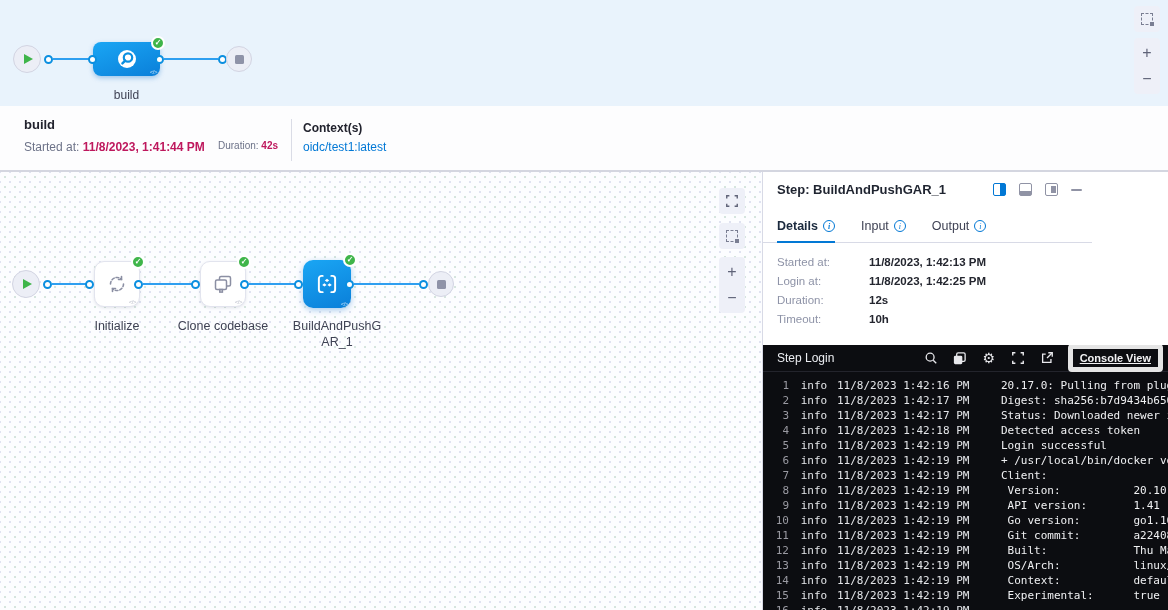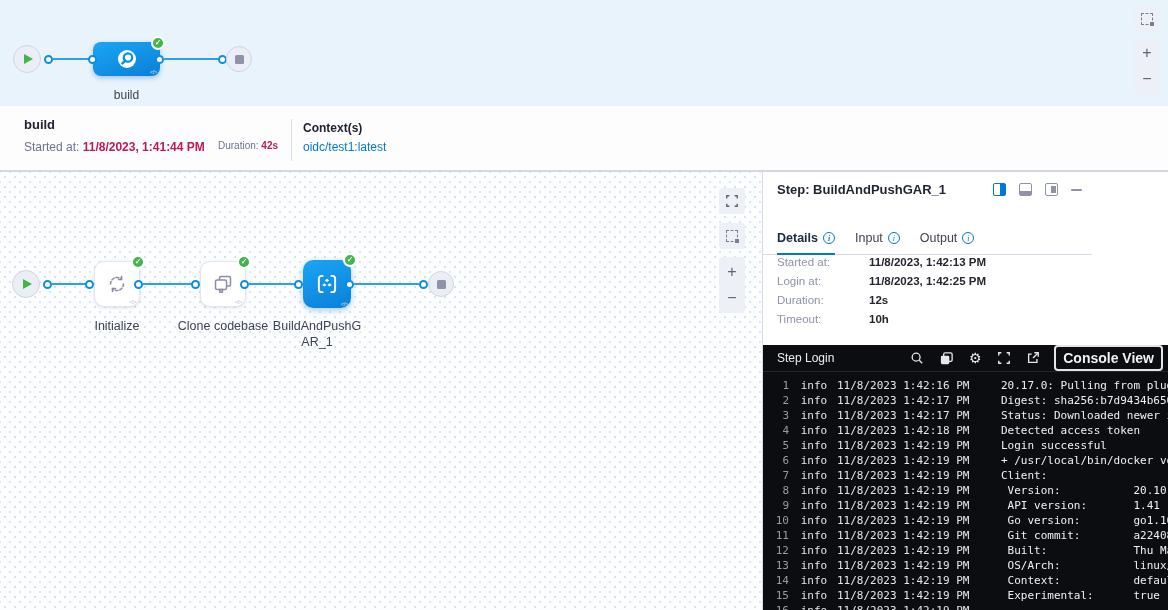--- a/index.html
+++ b/index.html
@@ -56,41 +56,41 @@
   .panel { position:absolute; left:762px; top:172px; width:330px; height:438px; background:#fff; border-left:1px solid #d8dae6; }
   .panel-title { position:absolute; left:14px; top:10px; font-size:13px; font-weight:bold; color:#1f2430; }
   .win-ctrls { position:absolute; right:10px; top:11px; display:flex; align-items:center; gap:13px; }
   .layout-ic { width:13px; height:13px; border:1.5px solid #9093a5; border-radius:2px; position:relative; cursor:pointer; }
   .layout-ic.split { border-color:#0278d5; }
   .layout-ic.split::after { content:""; position:absolute; right:0; top:0; width:50%; height:100%; background:#0278d5; }
   .layout-ic.bottom::after { content:""; position:absolute; left:0; bottom:0; width:100%; height:4px; background:#9093a5; }
   .layout-ic.right::after { content:""; position:absolute; right:1px; top:2px; width:5px; height:7px; background:#9093a5; }
   .min-dash { width:11px; height:2px; background:#9093a5; border-radius:1px; cursor:pointer; }
 
-  .tabs { position:absolute; left:0; top:52px; width:100%; height:31px; border-bottom:1px solid #d8dae6; display:flex; padding-left:14px; gap:20px;text-align:center; }
+  .tabs { position:absolute; left:0; top:40px; width:100%; height:31px; border-bottom:1px solid #d8dae6; display:flex; padding-left:14px; gap:26px;text-align:center; }
   .tab { display:flex; align-items:center; gap:5px; font-size:12.5px; color:#3f4254; cursor:pointer; padding-bottom:2px; position:relative; }
   .tab.active { font-weight:bold; color:#1b2a3e; }
   .tab.active::after { content:""; position:absolute; left:0; bottom:-1px; width:100%; height:2.5px; background:#0278d5; }
   .info-i { width:12px; height:12px; border:1.2px solid #0278d5; border-radius:50%; color:#0278d5;
             font-size:8px; font-style:italic; display:inline-flex; align-items:center; justify-content:center; font-family:"Liberation Serif",serif; }
 
   .details { position:absolute; left:14px; top:84px; }
   .d-row { display:flex; margin-bottom:7px; }
   .d-label { width:92px; font-size:11.5px; color:#8e93a7; }
   .d-value { font-size:11.5px; font-weight:bold; color:#24262f; }
 
   
   .logs { position:absolute; left:0; top:173px; width:406px; height:265px; background:#0c0d11; overflow:hidden; }
   .logs-header { height:27px; display:flex; align-items:center; padding:0 6px 0 14px; border-bottom:1px solid #23242c; }
   .logs-title { font-size:12px; color:#eceef2; flex:none; }
   .logs-icons { margin-left:auto; display:flex; align-items:center; gap:13px; }
   .log-ic { width:16px; height:16px; display:flex; align-items:center; justify-content:center; cursor:pointer; }
   .gear-glyph { font-size:14px; color:#e8e8ec; line-height:1; }
-  .console-btn { border:2px solid #e5e5e5; color:#f2f2f4; font-size:14px; font-weight:bold;
-                 padding:3px 7px; border-radius:4px; background:transparent; cursor:pointer; white-space:nowrap; }
+  .console-btn { border:5px solid #e5e5e5; color:#f2f2f4; font-size:11px; font-weight:bold;
+                 padding:3px 7px; border-radius:4px; background:transparent; cursor:pointer; white-space:nowrap;text-decoration:underline; }
   .log-lines { padding-top:6px; font-family:"DejaVu Sans Mono", monospace; font-size:11px; line-height:15px; }
   .log-line { display:flex; white-space:pre; overflow:hidden; }
   .l-n { width:26px; text-align:right; color:#9a9aa2; flex:none; }
   .l-lv { width:30px; margin-left:10px; color:#e4e6e9; flex:none;text-align:center; }
   .l-ts { width:142px; margin-left:8px; color:#e4e6e9; flex:none; }
   .l-msg { margin-left:22px; color:#f0f1f3; flex:1; overflow:hidden; }
 </style>
 </head>
 <body>
 
@@ -193,21 +193,21 @@
     <span class="port" style="left:294px; top:107.5px;"></span>
     <span class="port" style="left:345px; top:107.5px;"></span>
     <div class="edge" style="left:354px; top:111px; width:65px;"></div>
     <span class="port" style="left:419px; top:107.5px;"></span>
     <div class="circle-node" style="left:428px; top:99px; width:26px; height:26px;">
       <span class="stop-sq"></span>
     </div>
 
     <div class="node-label" style="left:69px;">Initialize</div>
     <div class="node-label" style="left:175px;">Clone codebase</div>
-    <div class="node-label" style="left:269px;">BuildAndPushGAR_1</div>
+    <div class="node-label" style="left:289px;">BuildAndPushGAR_1</div>
 
     <div class="ctrl-card" style="left:719px; top:16px; width:26px; height:26px; background:#eef0f8;">
       <svg width="14" height="14" viewBox="0 0 16 16" fill="none" stroke="#5f6378" stroke-width="1.6">
         <path d="M2 5V2h3"></path>
           <path d="M11 2h3v3"></path>
           <path d="M14 11v3h-3"></path>
           <path d="M5 14H2v-3"></path>
       </svg>
     </div>
     <div class="ctrl-card" style="left:719px; top:51px; width:26px; height:26px;">

